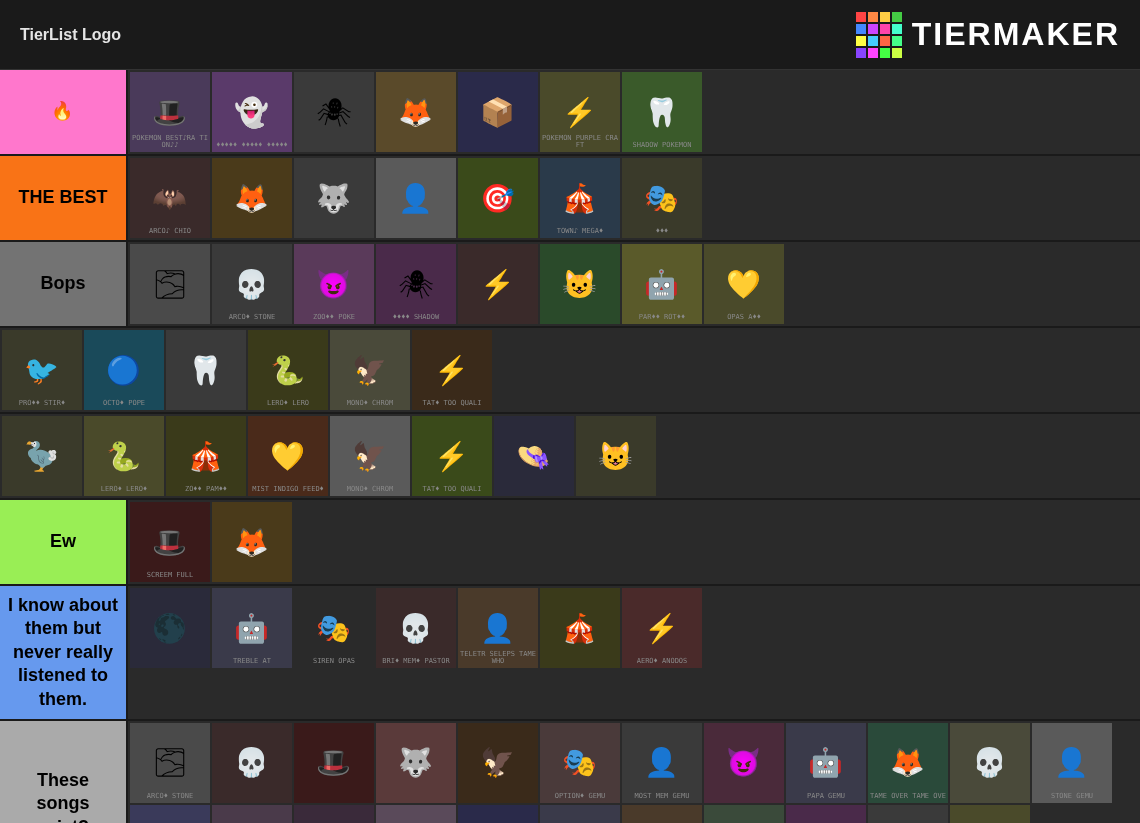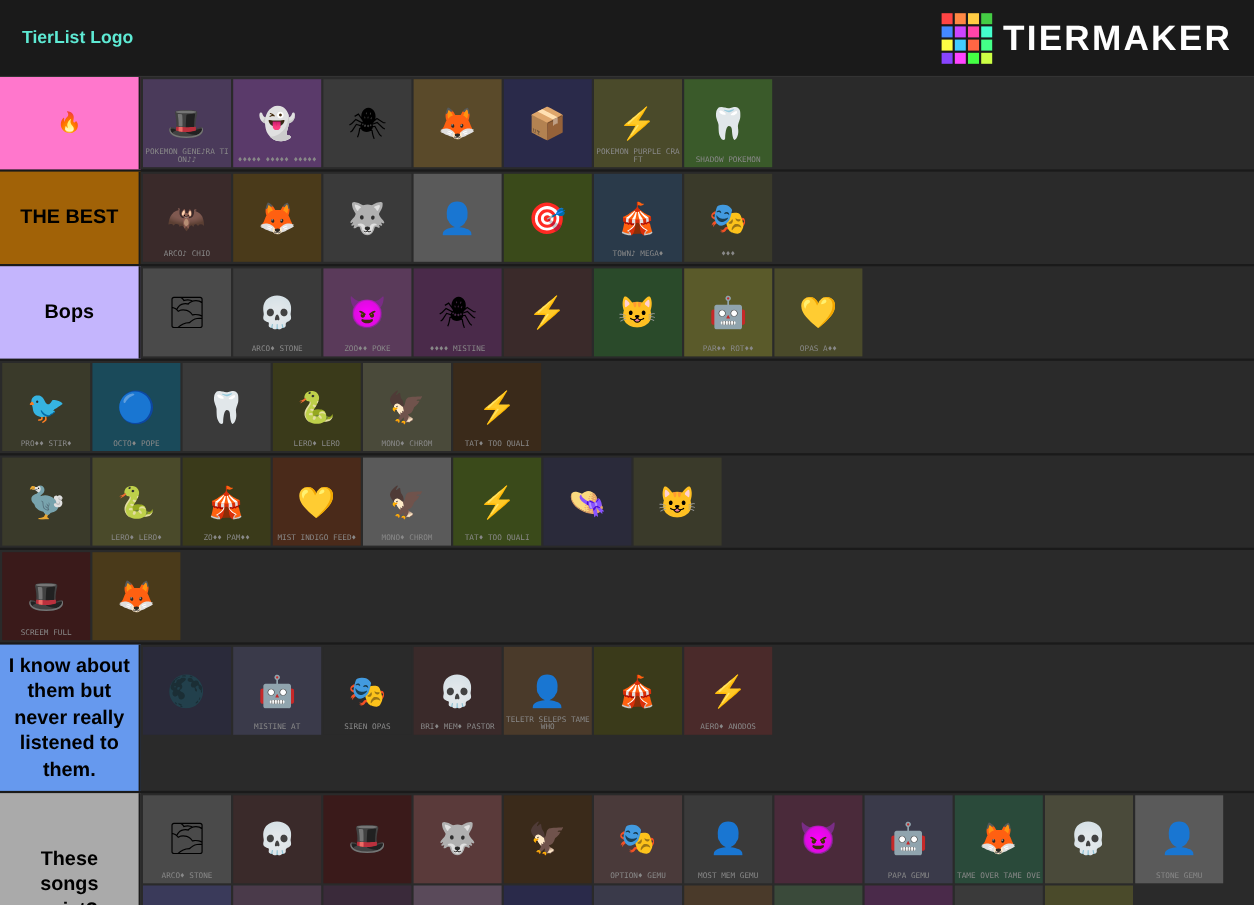--- a/index.html
+++ b/index.html
@@ -12,21 +12,21 @@
     .header {
       display: flex;
       align-items: center;
       justify-content: space-between;
       background: #1a1a1a;
       height: 70px;
       padding: 0 20px;
       border-bottom: 1px solid #333;
     }
     .logo-text {
-      color: #5eead4;
+      color: #e5e5e5;
       font-size: 16px;
       font-weight: bold;
     }
     .tiermaker-logo {
       display: flex;
       align-items: center;
       gap: 10px;
     }
     .grid-icon {
       display: grid;
@@ -134,21 +134,21 @@
   </div>
 </div>
 
 <div id="tier-list">
     <div class="tier-row">
       <div class="tier-label" style="background: rgb(255, 119, 204); color: rgb(0, 0, 0);">🔥</div>
       <div class="items-container">
         <div class="item-box" style="background: rgb(74, 58, 90);">
           <div class="char-shape">🎩</div>
           <div class="item-label">POKEMON
-GENE♪RA
+BEST♪RA
 TION♪♪</div>
         </div>
         <div class="item-box" style="background: rgb(90, 58, 106);">
           <div class="char-shape">👻</div>
           <div class="item-label">♦♦♦♦♦
 ♦♦♦♦♦
 ♦♦♦♦♦</div>
         </div>
         <div class="item-box" style="background: rgb(58, 58, 58);">
           <div class="char-shape">🕷</div>
@@ -166,21 +166,21 @@
 CRAFT</div>
         </div>
         <div class="item-box" style="background: rgb(58, 90, 42);">
           <div class="char-shape">🦷</div>
           <div class="item-label">SHADOW
 POKEMON</div>
         </div>
       </div>
     </div>
     <div class="tier-row">
-      <div class="tier-label" style="background: #a16207; color: rgb(0, 0, 0);">THE BEST</div>
+      <div class="tier-label" style="background: #f97316; color: rgb(0, 0, 0);">THE BEST</div>
       <div class="items-container">
         <div class="item-box" style="background: rgb(58, 42, 42);">
           <div class="char-shape">🦇</div>
           <div class="item-label">ARCO♪
 CHIO</div>
         </div>
         <div class="item-box" style="background: rgb(74, 58, 26);">
           <div class="char-shape">🦊</div>
         </div>
         <div class="item-box" style="background: rgb(58, 58, 58);">
@@ -197,39 +197,39 @@
           <div class="item-label">TOWN♪
 MEGA♦</div>
         </div>
         <div class="item-box" style="background: rgb(58, 58, 42);">
           <div class="char-shape">🎭</div>
           <div class="item-label">♦♦♦</div>
         </div>
       </div>
     </div>
     <div class="tier-row">
-      <div class="tier-label" style="background: #c4b5fd; color: rgb(0, 0, 0);">Bops</div>
+      <div class="tier-label" style="background: #737373; color: rgb(0, 0, 0);">Bops</div>
       <div class="items-container">
         <div class="item-box" style="background: rgb(74, 74, 74);">
           <div class="char-shape">🌫</div>
         </div>
         <div class="item-box" style="background: rgb(58, 58, 58);">
           <div class="char-shape">💀</div>
           <div class="item-label">ARCO♦
 STONE</div>
         </div>
         <div class="item-box" style="background: rgb(90, 58, 90);">
           <div class="char-shape">😈</div>
           <div class="item-label">ZOO♦♦
 POKE</div>
         </div>
         <div class="item-box" style="background: rgb(74, 42, 74);">
           <div class="char-shape">🕷</div>
           <div class="item-label">♦♦♦♦
-MISTINE</div>
+SHADOW</div>
         </div>
         <div class="item-box" style="background: rgb(58, 42, 42);">
           <div class="char-shape">⚡</div>
         </div>
         <div class="item-box" style="background: rgb(42, 74, 42);">
           <div class="char-shape">😺</div>
         </div>
         <div class="item-box" style="background: rgb(90, 90, 42);">
           <div class="char-shape">🤖</div>
           <div class="item-label">PAR♦♦
@@ -309,40 +309,41 @@
         </div>
         <div class="item-box" style="background: rgb(42, 42, 58);">
           <div class="char-shape">👒</div>
         </div>
         <div class="item-box" style="background: rgb(58, 58, 42);">
           <div class="char-shape">😺</div>
         </div>
       </div>
     </div>
     <div class="tier-row">
+      <div class="tier-label" style="background: rgb(153, 238, 85); color: rgb(0, 0, 0);">Ew</div>
       <div class="items-container">
         <div class="item-box" style="background: rgb(58, 26, 26);">
           <div class="char-shape">🎩</div>
           <div class="item-label">SCREEM
 FULL</div>
         </div>
         <div class="item-box" style="background: rgb(74, 58, 26);">
           <div class="char-shape">🦊</div>
         </div>
       </div>
     </div>
     <div class="tier-row">
       <div class="tier-label" style="background: rgb(102, 153, 238); color: rgb(0, 0, 0); text-align: center;">I know about them but never really listened to them.</div>
       <div class="items-container">
         <div class="item-box" style="background: rgb(42, 42, 58);">
           <div class="char-shape">🌑</div>
         </div>
         <div class="item-box" style="background: rgb(58, 58, 74);">
           <div class="char-shape">🤖</div>
-          <div class="item-label">MISTINE
+          <div class="item-label">TREBLE
 AT</div>
         </div>
         <div class="item-box" style="background: rgb(42, 42, 42);">
           <div class="char-shape">🎭</div>
           <div class="item-label">SIREN
 OPAS</div>
         </div>
         <div class="item-box" style="background: rgb(58, 42, 42);">
           <div class="char-shape">💀</div>
           <div class="item-label">BRI♦

